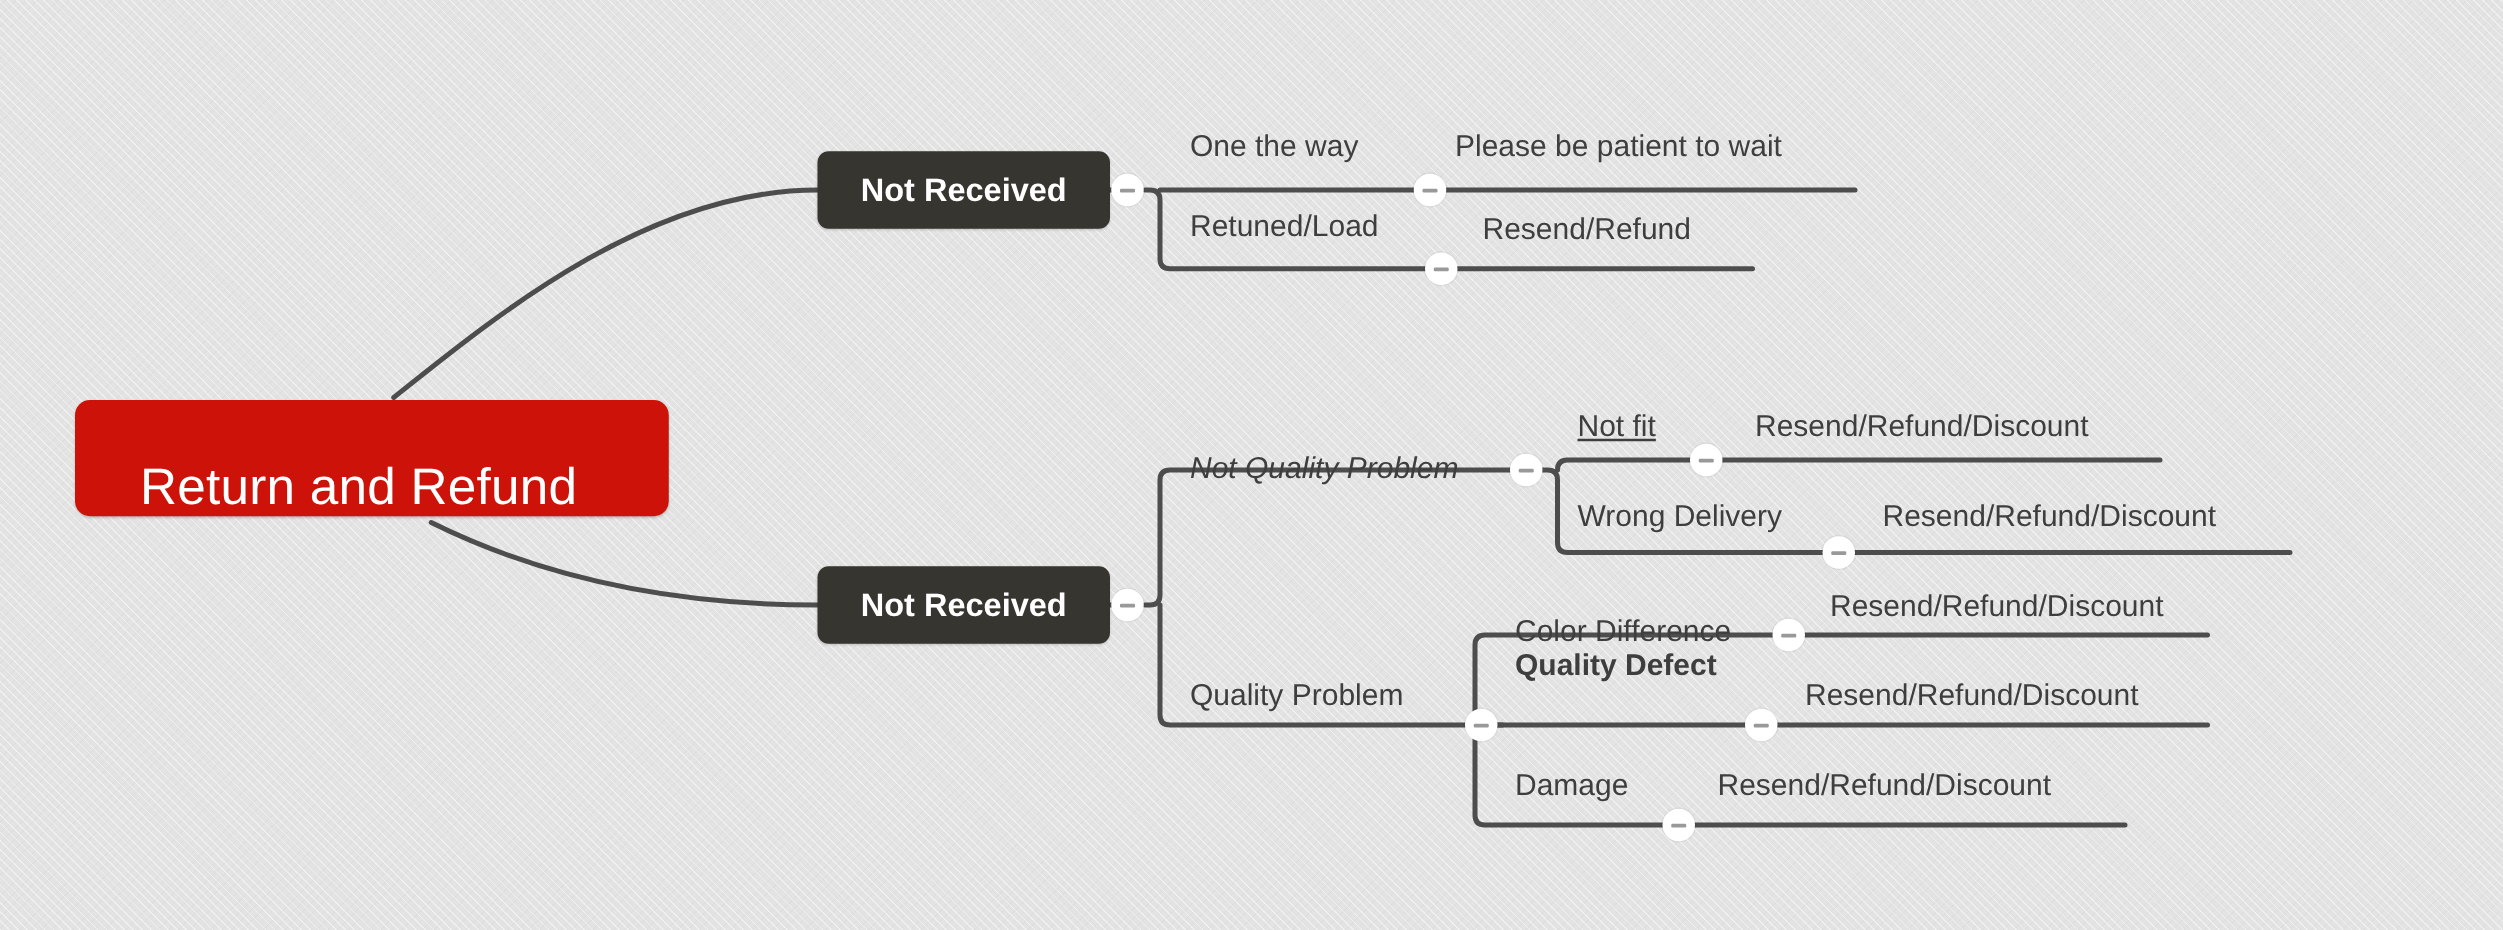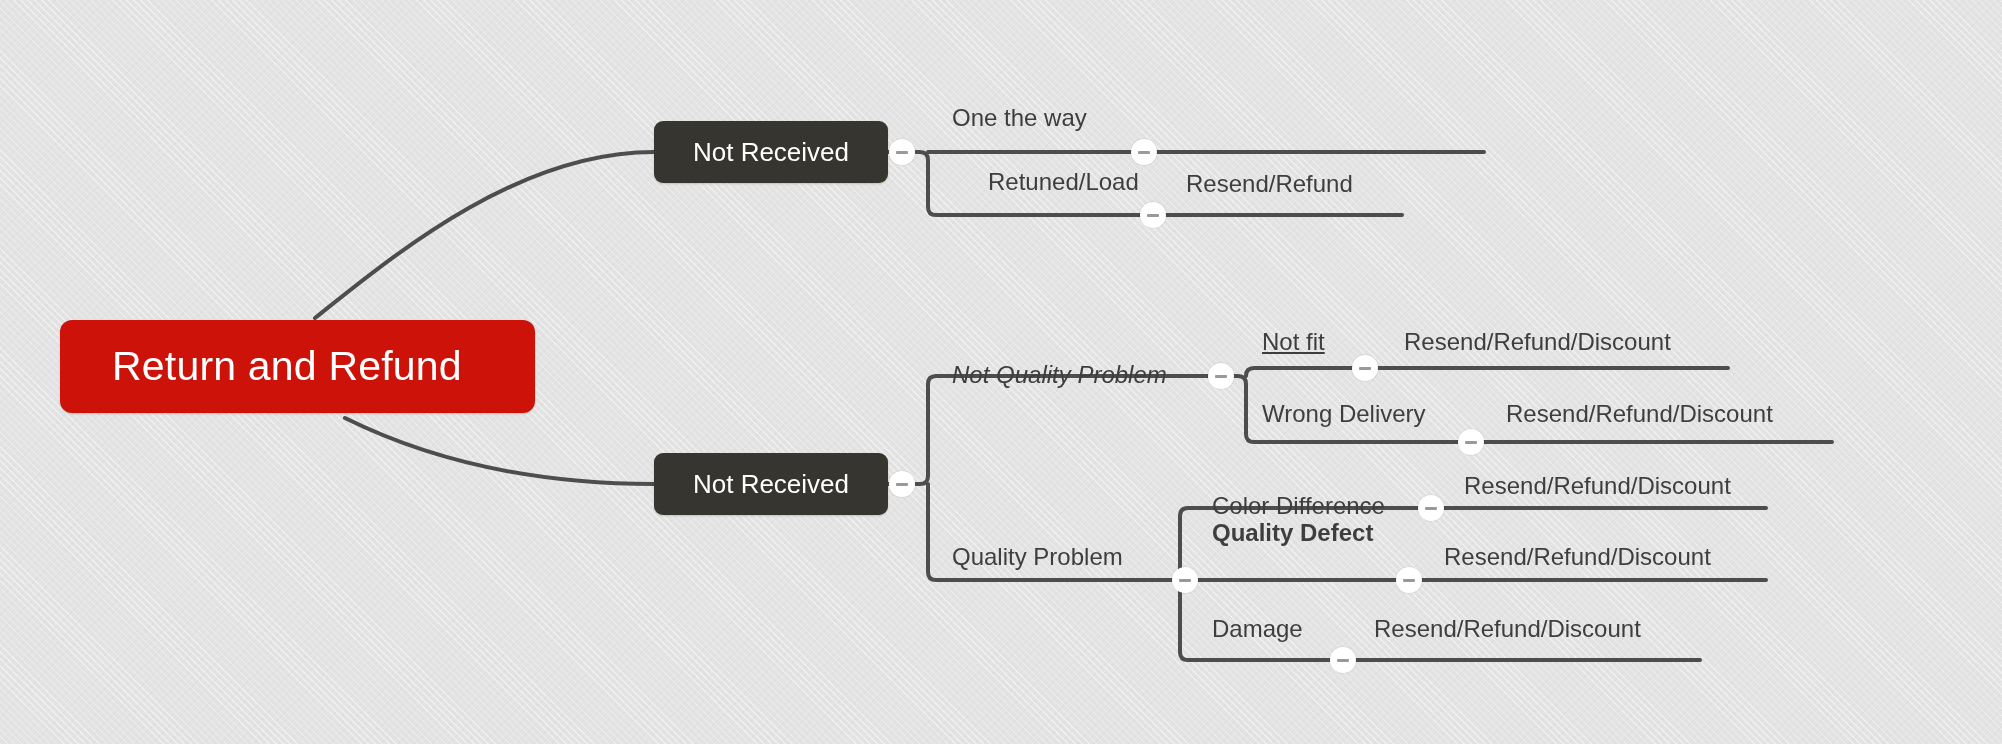--- a/index.html
+++ b/index.html
@@ -39,21 +39,21 @@
   
   .root-node {
     position: absolute;
     left: 60px;
     top: 320px;
     width: 475px;
     height: 93px;
     border-radius: 12px;
     background: #cd1209;
     display: flex;
-    align-items: center;
+    align-items: flex-end;
     box-sizing: border-box;
     padding-left: 52px;
     box-shadow: 0 1px 2px rgba(0,0,0,0.18);
   }
   .root-label {
     color: #ffffff;
     font-size: 41px;
     font-weight: 400;
     letter-spacing: 0.2px;
     white-space: nowrap;
@@ -68,21 +68,21 @@
     display: flex;
     align-items: center;
     justify-content: center;
     box-sizing: border-box;
     padding: 0 22px;
     box-shadow: 0 1px 2px rgba(0,0,0,0.16);
   }
   .branch-label {
     color: #ffffff;
     font-size: 26px;
-    font-weight: 400;
+    font-weight: 700;
     white-space: nowrap;
   }
 
   
   .node-text {
     position: absolute;
     color: #3e3e3e;
     font-size: 24px;
     font-weight: 400;
     white-space: nowrap;
@@ -153,22 +153,23 @@
   <div class="branch-node" style="left:654px; top:121px; width:234px;">
     <span class="branch-label">Not Received</span>
   </div>
 
   <div class="branch-node" style="left:654px; top:453px; width:234px;">
     <span class="branch-label">Not Received</span>
   </div>
 
   <span class="node-text lvl3" style="left:952px; top:106px;">One the way</span>
 
-
-  <span class="node-text lvl3" style="left:988px; top:170px;">Retuned/Load</span>
+  <span class="node-text lvl4" style="left:1164px; top:106px;">Please be patient to wait</span>
+
+  <span class="node-text lvl3" style="left:952px; top:170px;">Retuned/Load</span>
 
   <span class="node-text lvl4" style="left:1186px; top:172px;">Resend/Refund</span>
 
   <span class="node-text lvl3" style="left:952px; top:363px;font-style:italic;">Not Quality Problem</span>
 
   <span class="node-text lvl4" style="left:1262px; top:330px;text-decoration:underline;">Not fit</span>
 
   <span class="node-text lvl5" style="left:1404px; top:330px;">Resend/Refund/Discount</span>
 
   <span class="node-text lvl4" style="left:1262px; top:402px;">Wrong Delivery</span>

